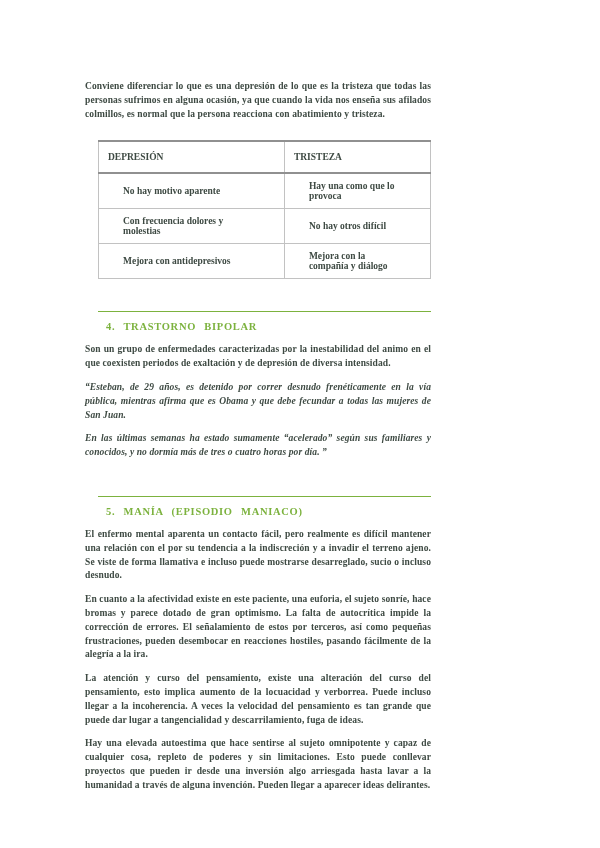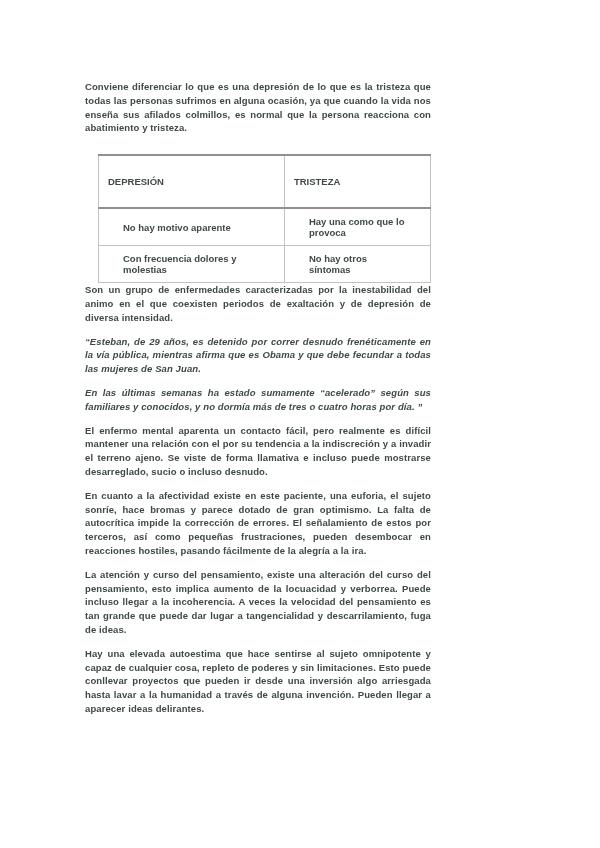--- a/index.html
+++ b/index.html
@@ -8,21 +8,21 @@
     background: #ffffff;
   }
   .page {
     position: relative;
     width: 515px;
     height: 848px;
     background: #ffffff;
     box-sizing: border-box;
     padding: 80px 84px 0 85px;
     overflow: hidden;
-    font-family: Liberation Sans, sans-serif;
+    font-family: Liberation Serif, serif;
     color: #3e4a43;
   }
   p.body-text {
     margin: 0 0 10px 0;
     font-size: 9.5px;
     line-height: 13.8px;
     font-weight: 600;
     letter-spacing: 0.1px;
     text-align: justify;
     color: #3e4a43;
@@ -39,21 +39,21 @@
     border: 1px solid #c2c2c2;
     font-size: 9.5px;
     font-weight: 600;
     color: #3e4a43;
     text-align: left;
     padding: 7px 24px;
   }
   table.cmp thead th {
     border-top: 2px solid #909090;
     border-bottom: 2px solid #909090;
-    padding: 20px 9px;
+    padding: 10px 9px;
     font-weight: 700;
   }
   table.cmp th:first-child, table.cmp td:first-child { width: 56%; }
 
   
   .heading-block {
     margin: 32px 0 11px 13px;
   }
   .heading-block.mt-lg { margin-top: 36px; }
   .green-rule {
@@ -85,29 +85,41 @@
         <th>TRISTEZA</th>
       </tr>
     </thead>
     <tbody>
       <tr>
         <td>No hay motivo aparente</td>
         <td>Hay una como que lo provoca</td>
       </tr>
       <tr>
         <td>Con frecuencia dolores y molestias</td>
-        <td>No hay otros síntomas</td>
+        <td>No hay otros difícil</td>
+      </tr>
+      <tr>
+        <td>Mejora con antidepresivos</td>
+        <td>Mejora con la compañía y diálogo</td>
       </tr>
     </tbody>
   </table>
 
+  <div class="heading-block">
+    <div class="green-rule"></div>
+    <h2>4. TRASTORNO BIPOLAR</h2>
+  </div>
 
   <p class="body-text">Son un grupo de enfermedades caracterizadas por la inestabilidad del animo en el que coexisten periodos de exaltación y de depresión de diversa intensidad.</p>
   <p class="body-text italic">“Esteban, de 29 años, es detenido por correr desnudo frenéticamente en la vía pública, mientras afirma que es Obama y que debe fecundar a todas las mujeres de San Juan.</p>
   <p class="body-text italic">En las últimas semanas ha estado sumamente “acelerado” según sus familiares y conocidos, y no dormía más de tres o cuatro horas por día. ”</p>
 
+  <div class="heading-block mt-lg">
+    <div class="green-rule"></div>
+    <h2>5. MANÍA (EPISODIO MANIACO)</h2>
+  </div>
 
   <p class="body-text">El enfermo mental aparenta un contacto fácil, pero realmente es difícil mantener una relación con el por su tendencia a la indiscreción y a invadir el terreno ajeno. Se viste de forma llamativa e incluso puede mostrarse desarreglado, sucio o incluso desnudo.</p>
   <p class="body-text">En cuanto a la afectividad existe en este paciente, una euforia, el sujeto sonríe, hace bromas y parece dotado de gran optimismo. La falta de autocrítica impide la corrección de errores. El señalamiento de estos por terceros, así como pequeñas frustraciones, pueden desembocar en reacciones hostiles, pasando fácilmente de la alegría a la ira.</p>
   <p class="body-text">La atención y curso del pensamiento, existe una alteración del curso del pensamiento, esto implica aumento de la locuacidad y verborrea. Puede incluso llegar a la incoherencia. A veces la velocidad del pensamiento es tan grande que puede dar lugar a tangencialidad y descarrilamiento, fuga de ideas.</p>
   <p class="body-text">Hay una elevada autoestima que hace sentirse al sujeto omnipotente y capaz de cualquier cosa, repleto de poderes y sin limitaciones. Esto puede conllevar proyectos que pueden ir desde una inversión algo arriesgada hasta lavar a la humanidad a través de alguna invención. Pueden llegar a aparecer ideas delirantes.</p>
 
 </div>
 
 </body></html>

